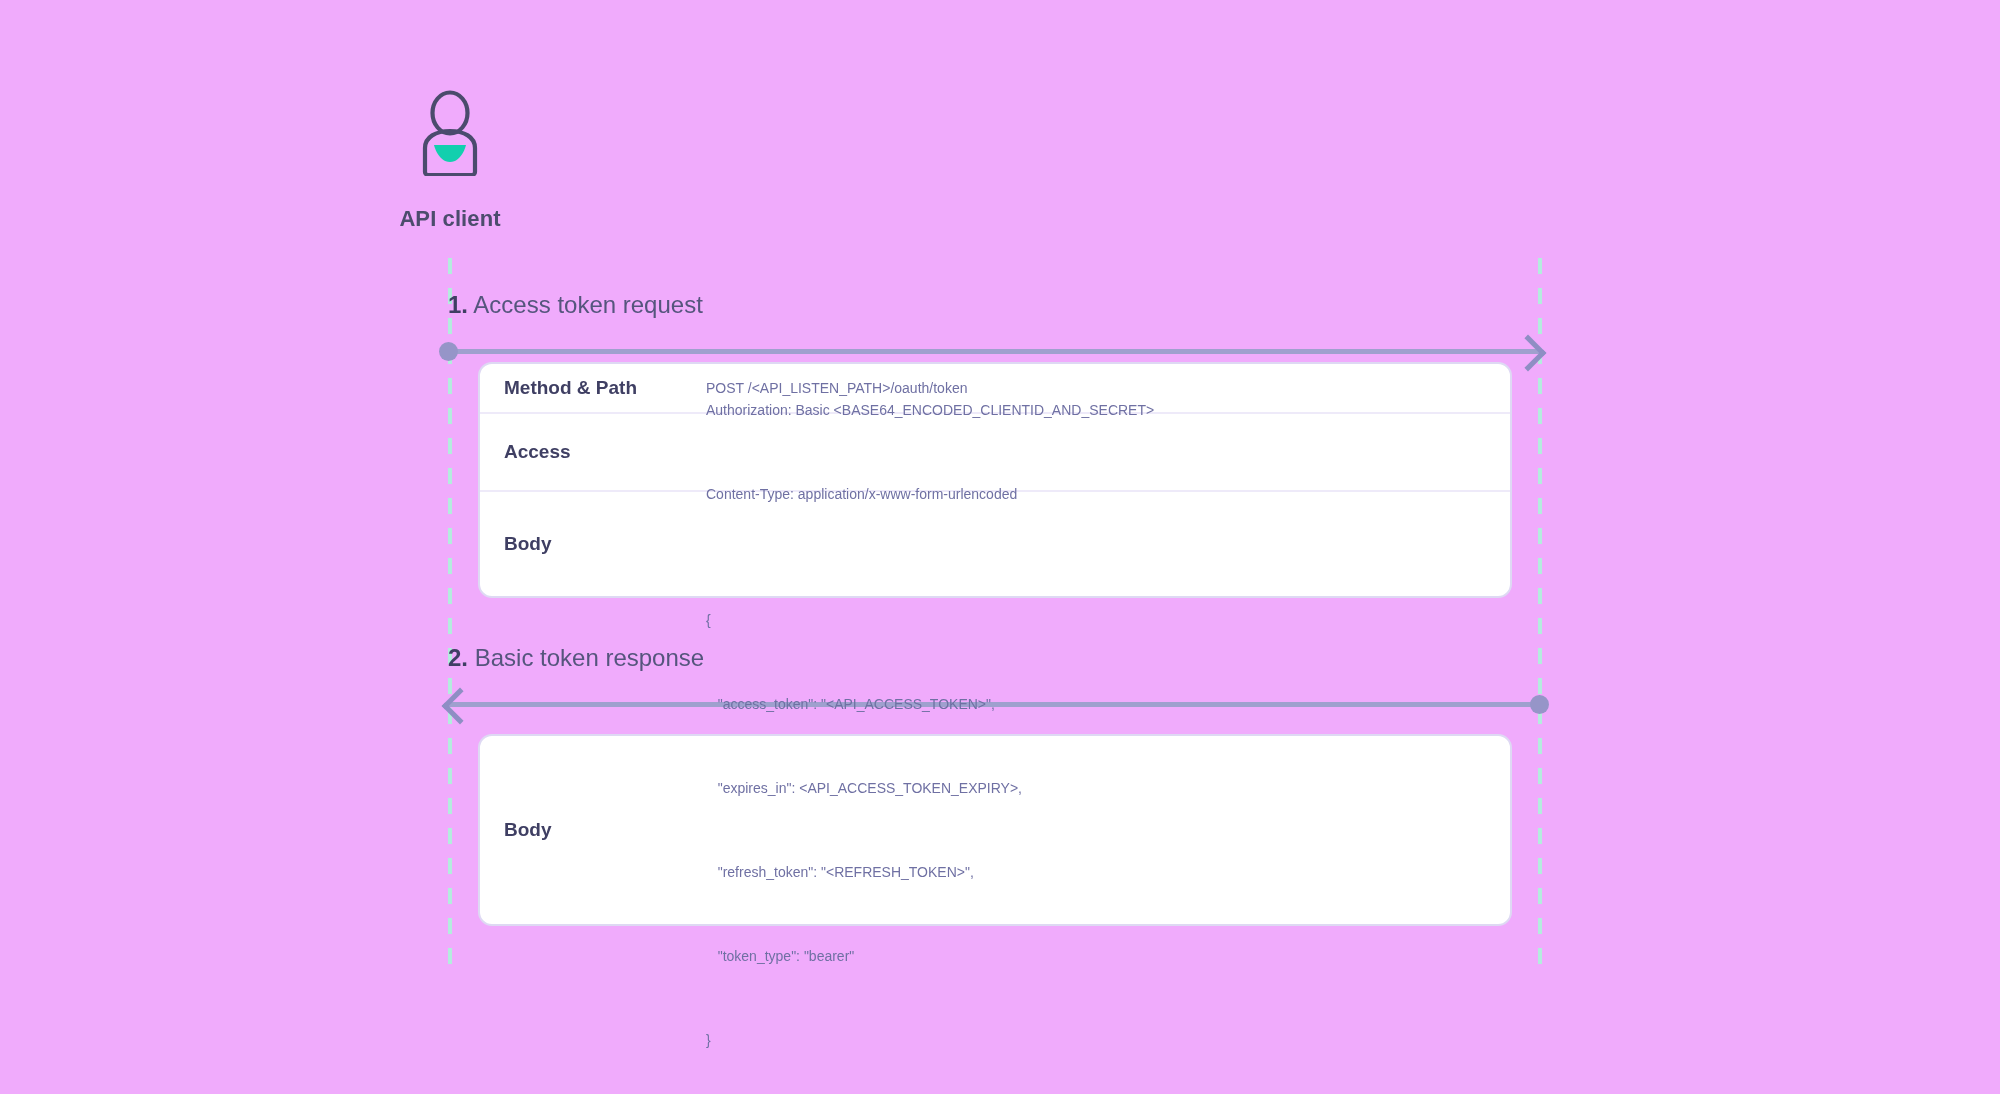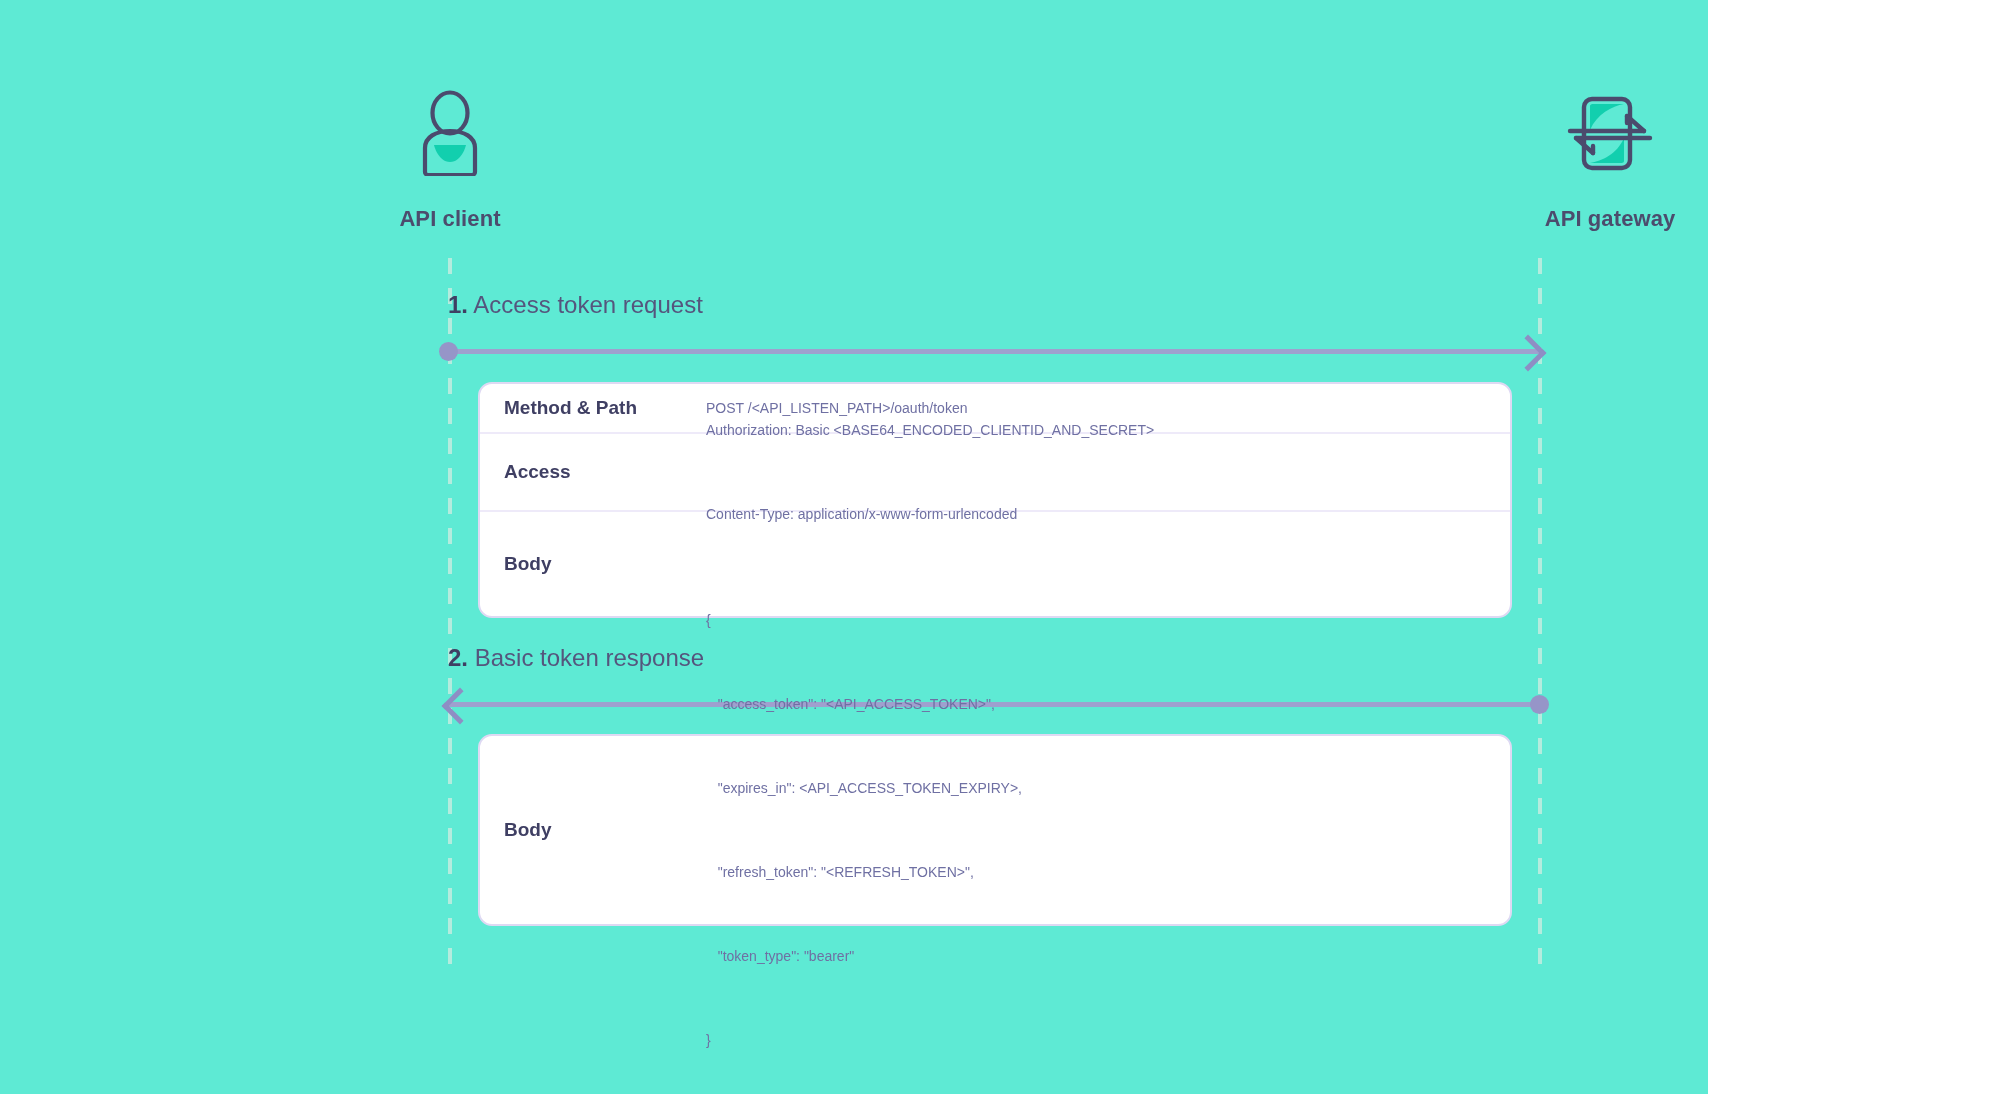--- a/index.html
+++ b/index.html
@@ -8,23 +8,23 @@
     padding: 0;
     background: #ffffff;
   }
   body {
     font-family: "Liberation Sans", sans-serif;
     color: #4a4a6a;
     -webkit-font-smoothing: antialiased;
   }
   #canvas {
     position: relative;
-    width: 1708px;
+    width: 2000px;
     height: 1094px;
-    background: #5eead4;
+    background: #f0abfc;
     overflow: hidden;
   }
 
   
   .actor {
     position: absolute;
     width: 260px;
     text-align: center;
   }
   .actor .icon-wrap {
@@ -115,21 +115,21 @@
   
   .card {
     position: absolute;
     left: 478px;
     width: 1034px;
     box-sizing: border-box;
     border: 2px solid #ded9f3;
     border-radius: 14px;
     background: #ffffff;
   }
-  #card-request { top: 382px; border-radius: 14px; }
+  #card-request { top: 362px; border-radius: 14px; }
   #card-response { top: 734px; }
 
   .card-row {
     display: flex;
     align-items: center;
     border-bottom: 2px solid #eeeaf9;
     padding: 0 24px;
   }
   .card-row:last-child { border-bottom: none; }
 
@@ -169,41 +169,20 @@
     <div class="icon-wrap">
       <svg class="svg-icon" width="64" height="86" viewBox="0 0 64 86" aria-hidden="true">
         <ellipse cx="32" cy="23" rx="17.5" ry="20.5" fill="none" stroke="#4b4b6d" stroke-width="4.2"></ellipse>
         <path d="M7 82 L7 58 C7 47 18 41 32 41 C46 41 57 47 57 58 L57 82 C57 83.6 55.6 85 54 85 L10 85 C8.4 85 7 83.6 7 82 Z" fill="none" stroke="#4b4b6d" stroke-width="4.2" stroke-linejoin="round"></path>
         <path d="M16 55 C16 55 20 72 32 72 C44 72 48 55 48 55 Z" fill="#12cfae"></path>
       </svg>
     </div>
     <div class="actor-label">API client</div>
   </div>
 
-  <div class="actor" id="actor-gateway">
-    <div class="icon-wrap">
-      <svg class="svg-icon" width="92" height="86" viewBox="0 0 92 86" aria-hidden="true">
-
-        <path d="M20 44 L20 17 C20 12.6 23.6 9 28 9 L58 9 C62.4 9 66 12.6 66 17 L66 44" fill="none" stroke="#4b4b6d" stroke-width="4.4" stroke-linecap="round"></path>
-        <path d="M26 40 L26 16 C26 15 27 14 28.5 14 L60 14 C48 16 33 24 26 40 Z" fill="#12cfae"></path>
-
-        <path d="M20 44 L20 70 C20 74.4 23.6 78 28 78 L58 78 C62.4 78 66 74.4 66 70 L66 44" fill="none" stroke="#4b4b6d" stroke-width="4.4" stroke-linecap="round"></path>
-        <path d="M60 48 L60 71 C60 72 59 73 57.5 73 L26 73 C38 71 53 64 60 48 Z" fill="#12cfae"></path>
-
-        <path d="M6 41 L80 41" fill="none" stroke="#4b4b6d" stroke-width="4.4" stroke-linecap="round"></path>
-        <path d="M63 26 L80 41" fill="none" stroke="#4b4b6d" stroke-width="4.4" stroke-linecap="round" stroke-linejoin="round"></path>
-        <path d="M63 26 L63 33" fill="none" stroke="#4b4b6d" stroke-width="4.4" stroke-linecap="round"></path>
-
-        <path d="M86 48 L12 48" fill="none" stroke="#4b4b6d" stroke-width="4.4" stroke-linecap="round"></path>
-        <path d="M29 63 L12 48" fill="none" stroke="#4b4b6d" stroke-width="4.4" stroke-linecap="round" stroke-linejoin="round"></path>
-        <path d="M29 63 L29 56" fill="none" stroke="#4b4b6d" stroke-width="4.4" stroke-linecap="round"></path>
-      </svg>
-    </div>
-    <div class="actor-label">API gateway</div>
-  </div>
 
   <div class="lifeline" id="lifeline-client"></div>
   <div class="lifeline" id="lifeline-gateway"></div>
 
   <div class="step" id="step-1">
     <div class="step-title">
       <span class="num">1.</span>
       <span>Access token request</span>
     </div>
     <div class="arrow-row">

